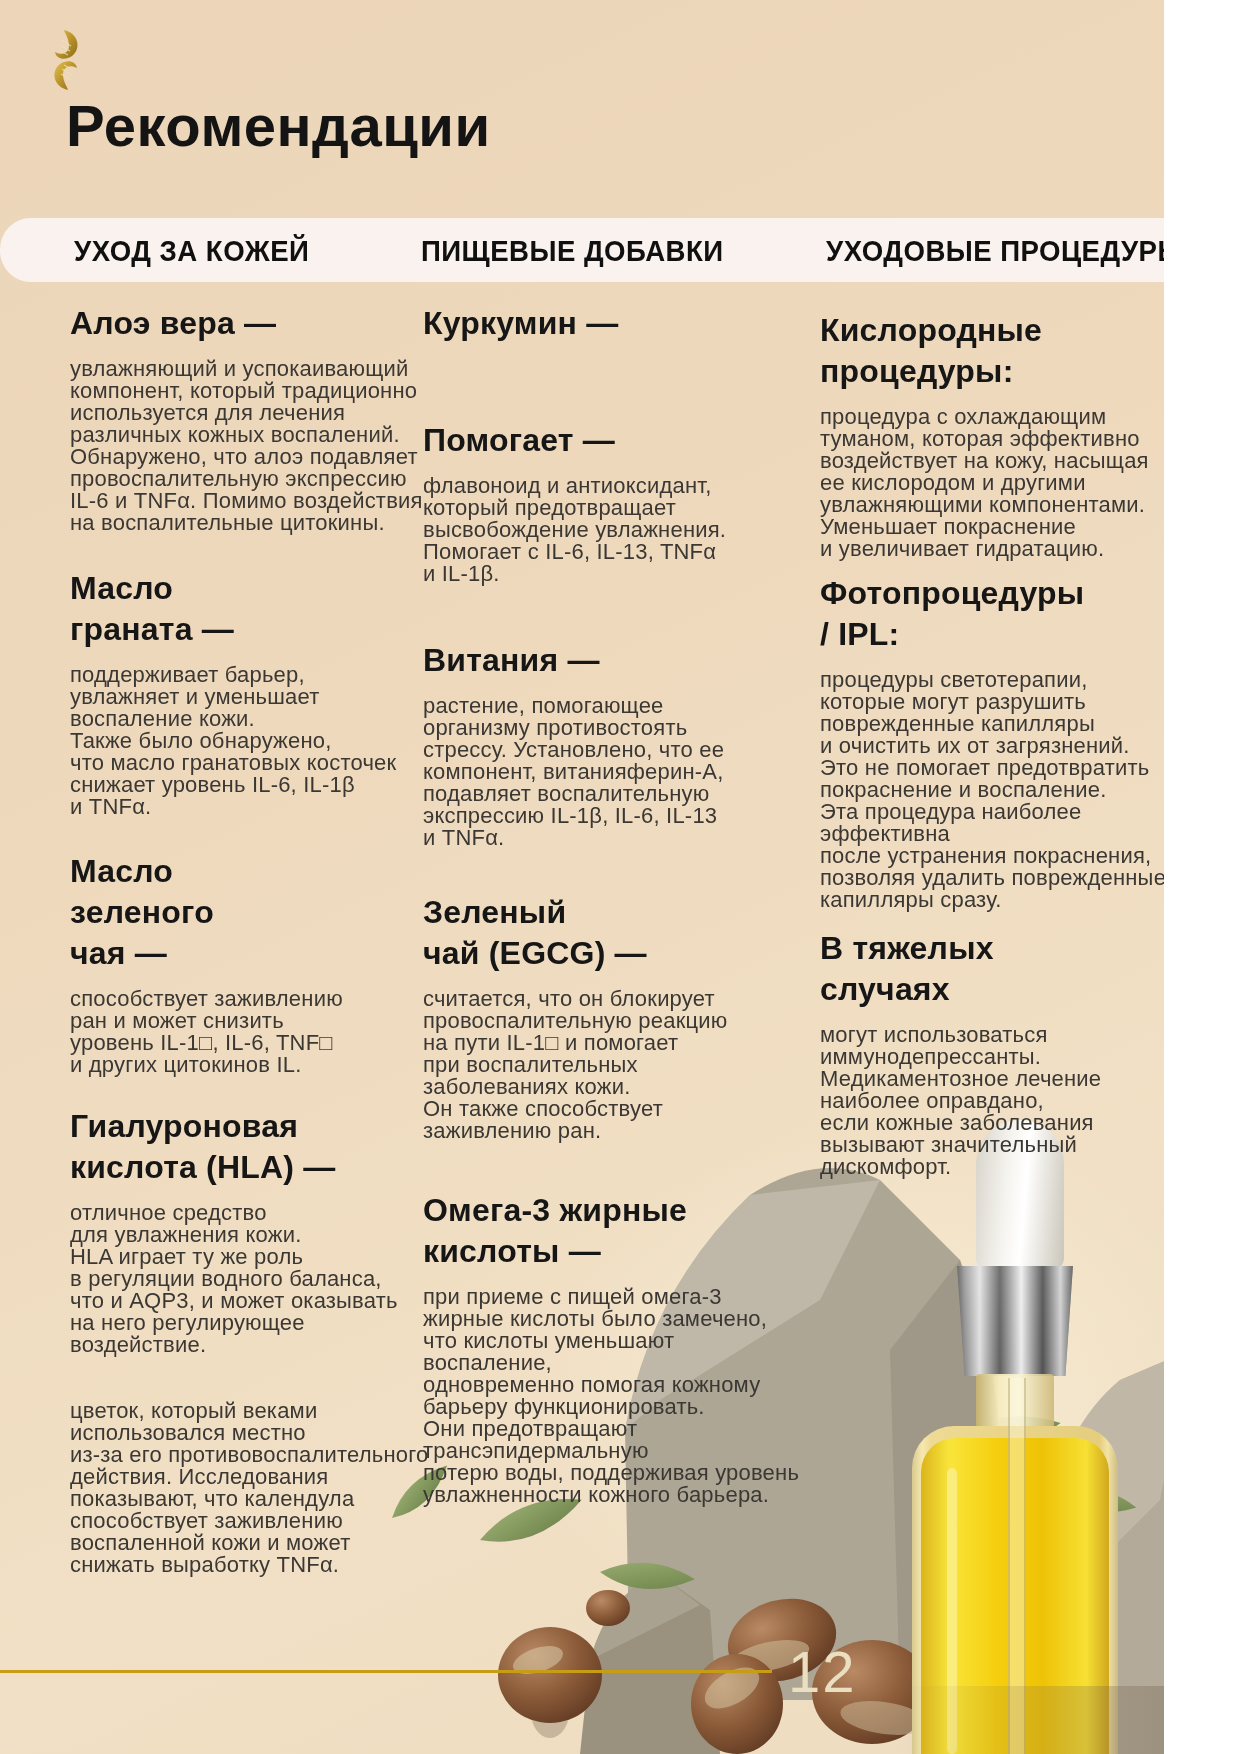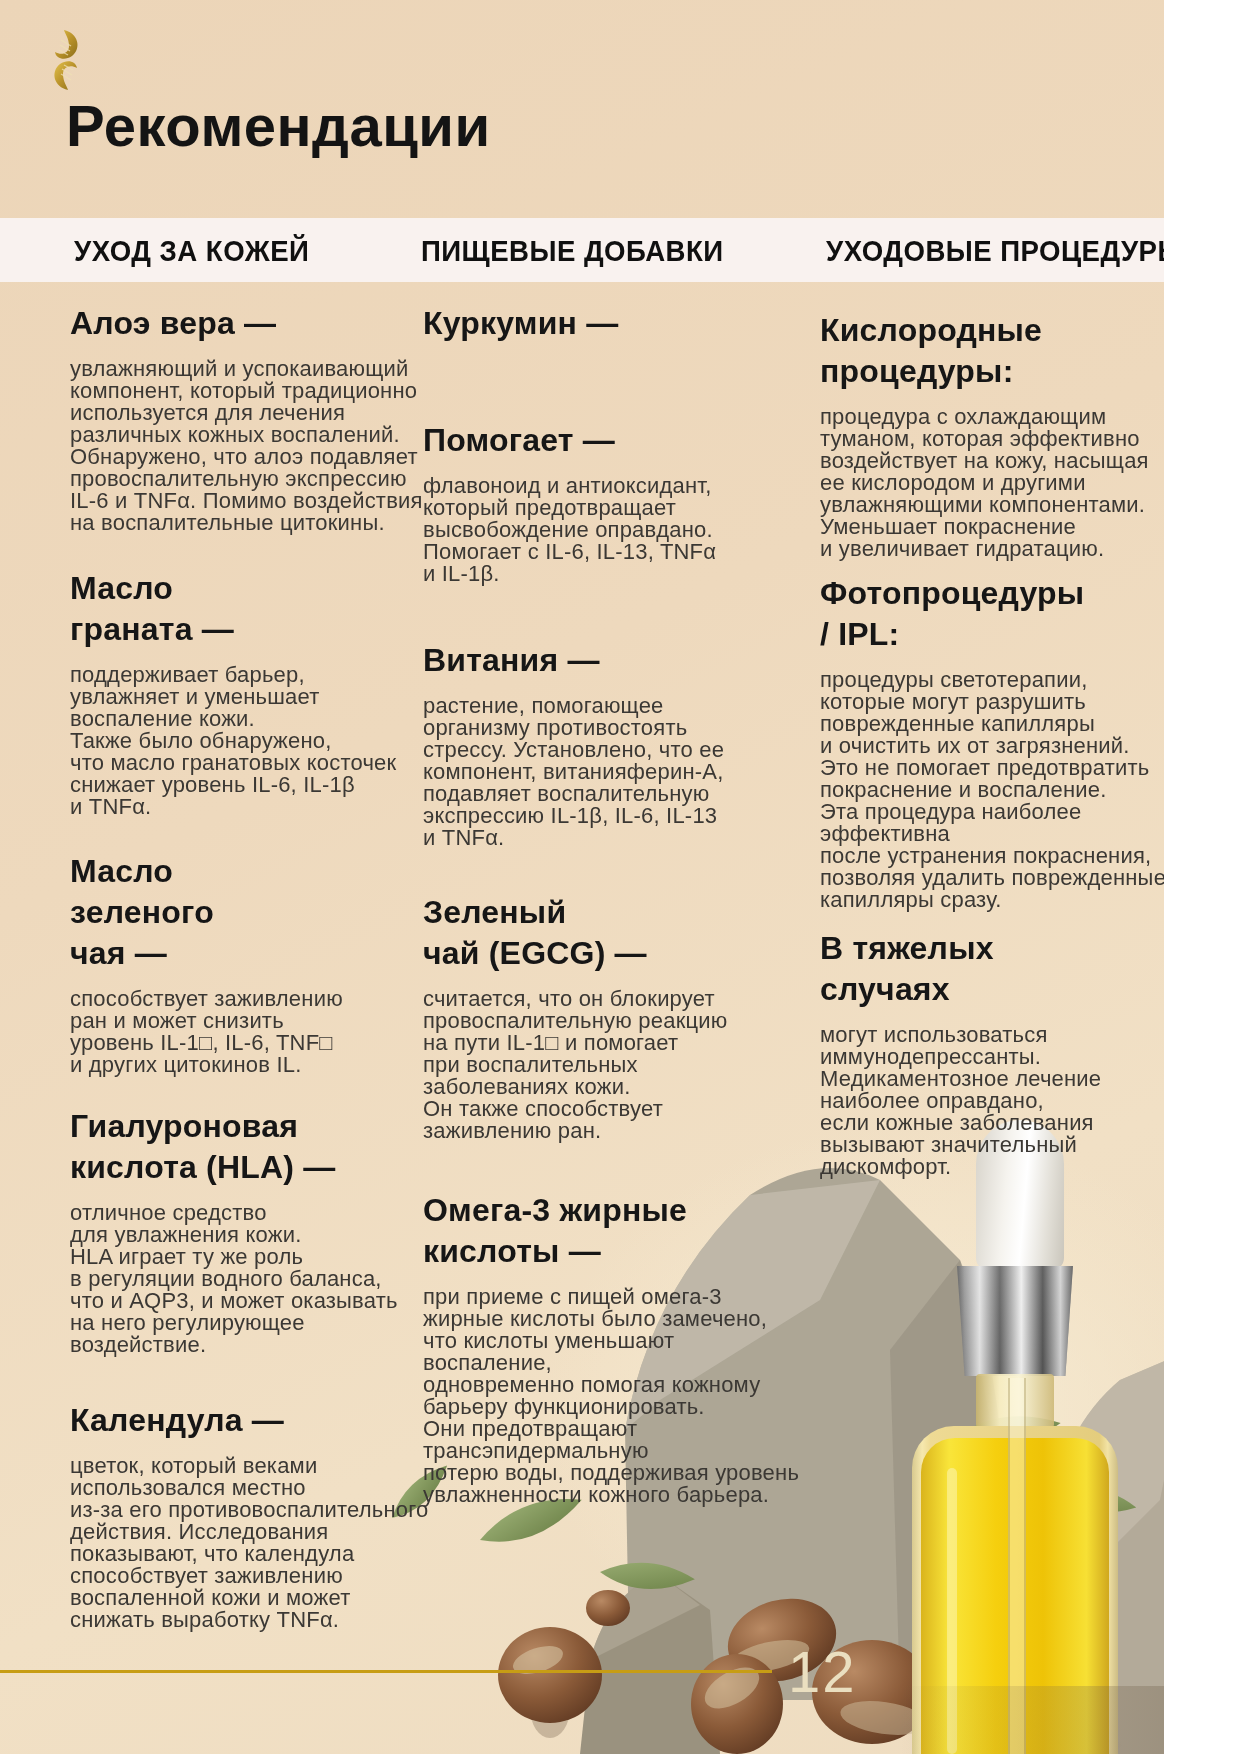--- a/index.html
+++ b/index.html
@@ -39,21 +39,21 @@
   .table-shade{position:absolute;left:900px;top:1686px;width:340px;height:68px;
       background:linear-gradient(90deg,rgba(120,100,75,0),rgba(120,100,75,.22) 45%,rgba(90,75,55,.32) 100%);}
 
   
   .logo{position:absolute;left:44px;top:28px;width:44px;height:64px;z-index:10;}
 
   
   .title{position:absolute;left:66px;top:92px;z-index:10;margin:0;
       font-size:58px;font-weight:700;letter-spacing:.5px;color:#141414;}
   .band{position:absolute;left:0;top:218px;width:1240px;height:64px;z-index:9;
-      background:#f9f2ef;}
+      background:#f9f2ef;border-radius:31px;}
   .bandh{position:absolute;top:16px;font-size:30px;font-weight:700;letter-spacing:.5px;color:#101010;
       transform:scaleX(.92);transform-origin:left center;white-space:nowrap;}
   .bandh1{left:74px;} .bandh2{left:421px;} .bandh3{left:826px;}
 
   .col{position:absolute;top:282px;z-index:10;}
   .col1{left:70px;width:370px;} .col2{left:423px;width:380px;} .col3{left:820px;width:395px;}
   .sec h3{margin:0;font-size:32px;line-height:41px;font-weight:700;color:#161616;white-space:pre-line;letter-spacing:.2px;}
   .sec p{margin:14px 0 0 0;font-size:22px;line-height:22px;color:#3b3834;white-space:pre-line;letter-spacing:.2px;}
   .c1s1{margin-top:21px}.c1s2{margin-top:34px}.c1s3{margin-top:33px}.c1s4{margin-top:30px}.c1s5{margin-top:44px}
   .c2s1{margin-top:21px}.c2s2{margin-top:76px}.c2s3{margin-top:55px}.c2s4{margin-top:43px}.c2s5{margin-top:48px}
@@ -198,41 +198,40 @@
       <h3>Гиалуроновая
 кислота (HLA) —</h3>
       <p>отличное средство
 для увлажнения кожи.
 HLA играет ту же роль
 в регуляции водного баланса,
 что и AQP3, и может оказывать
 на него регулирующее воздействие.</p>
     </section>
     <section class="sec c1s5">
-      <h3>Календула —</h3>
       <p>цветок, который веками
 использовался местно
 из-за его противовоспалительного
 действия. Исследования
 показывают, что календула
 способствует заживлению
 воспаленной кожи и может
 снижать выработку TNFα.</p>
     </section>
   </div>
 
   <div class="col col2">
     <section class="sec c2s1">
       <h3>Куркумин —</h3>
     </section>
     <section class="sec c2s2">
       <h3>Помогает —</h3>
       <p>флавоноид и антиоксидант,
 который предотвращает
-высвобождение оправдано.
+высвобождение увлажнения.
 Помогает с IL-6, IL-13, TNFα
 и IL-1β.</p>
     </section>
     <section class="sec c2s3">
       <h3>Витания —</h3>
       <p>растение, помогающее
 организму противостоять
 стрессу. Установлено, что ее
 компонент, витанияферин-А,
 подавляет воспалительную

